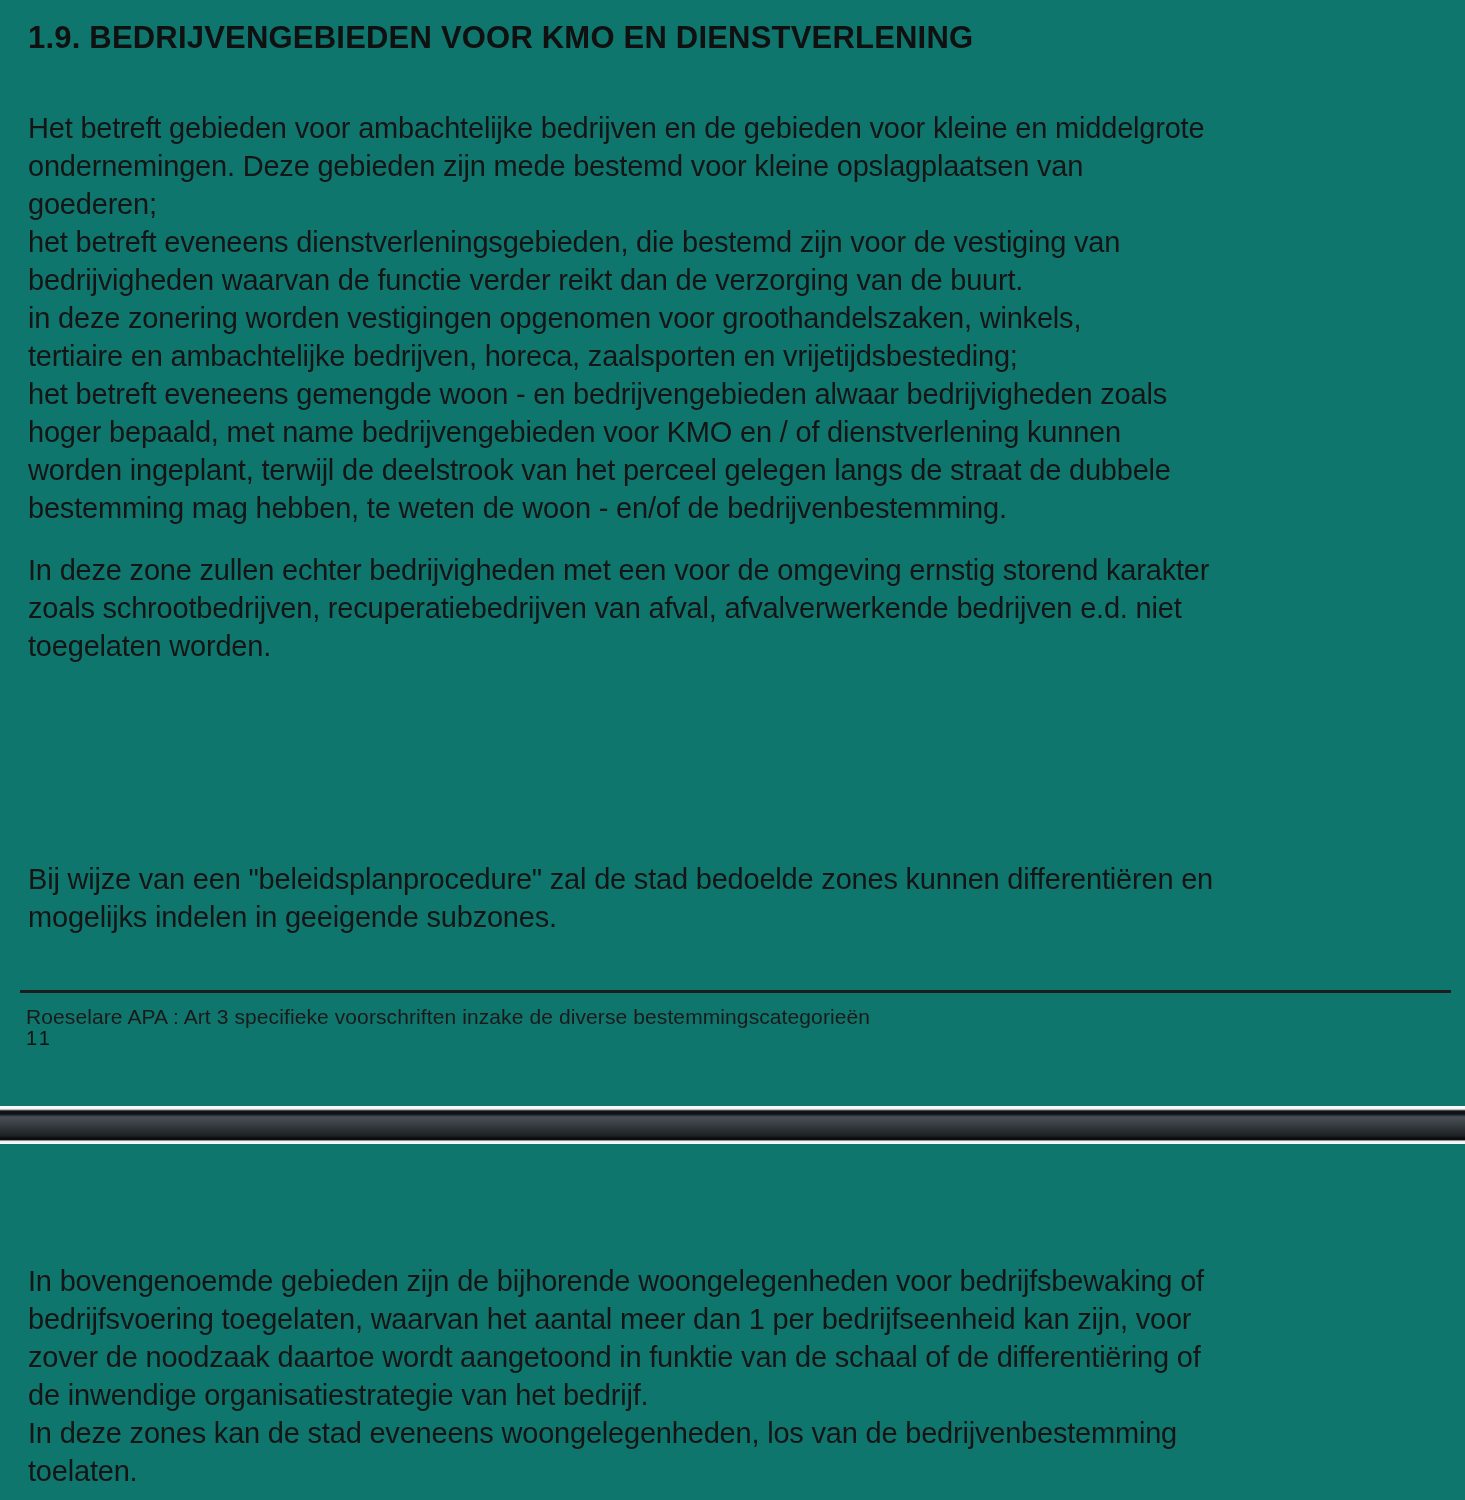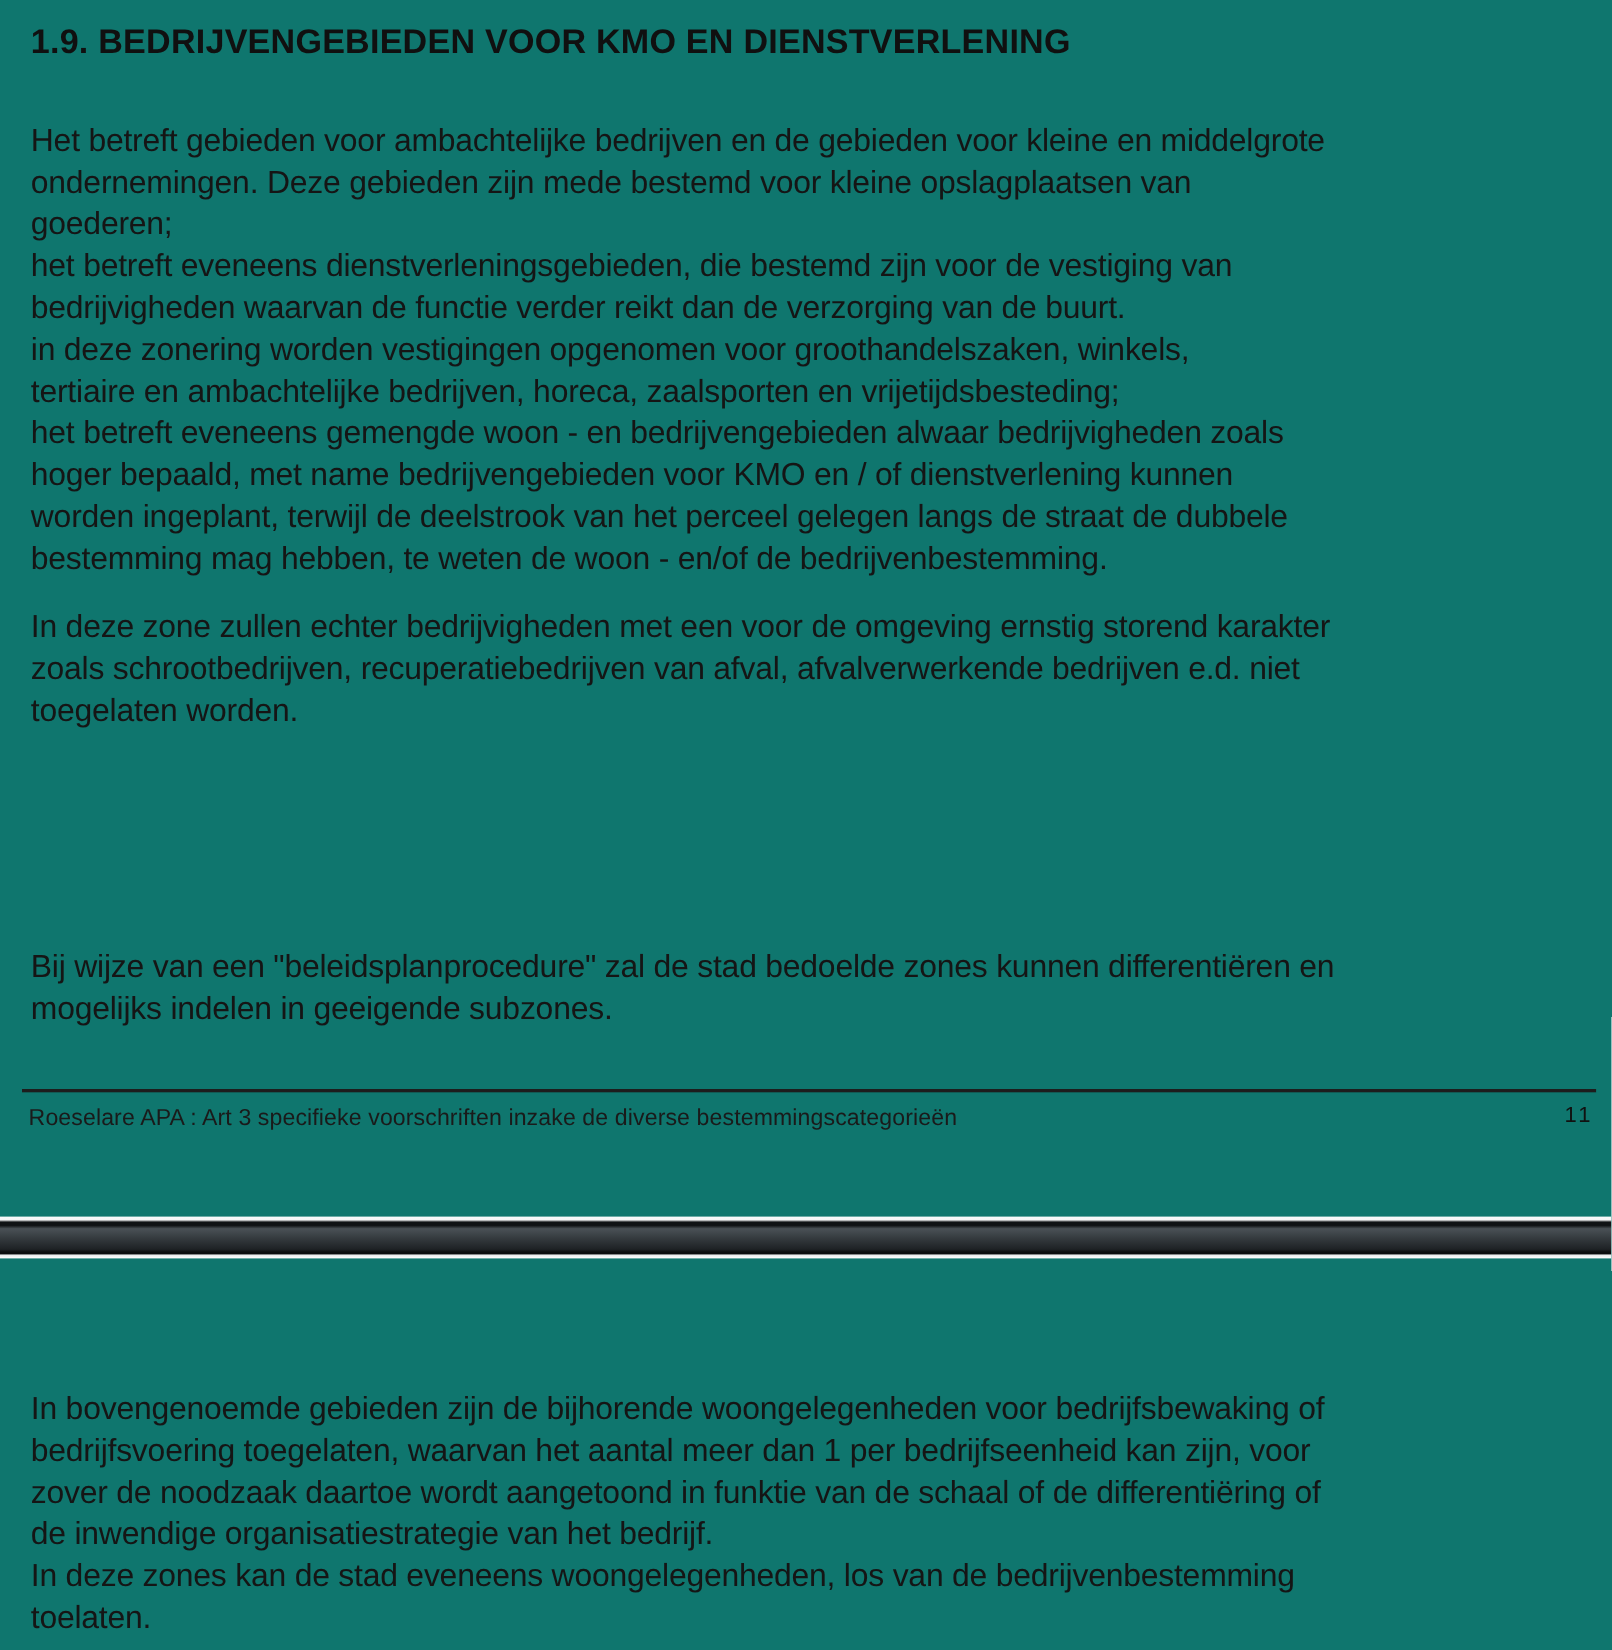--- a/index.html
+++ b/index.html
@@ -52,20 +52,21 @@
     height: 0;
     border-top: 3px solid #1d1d1d;
   }
   .footer-row {
     top: 1005px;
     left: 26px;
     right: 16px;
     display: flex;
     justify-content: space-between;
     align-items: flex-start;
+    flex-direction: column;
   }
   .footer-source {
     font-size: 21px;
     letter-spacing: 0.1px;
     color: #1a1a1a;
   }
   .footer-pagenum {
     font-size: 20px;
     letter-spacing: 3px;
     color: #111111;

